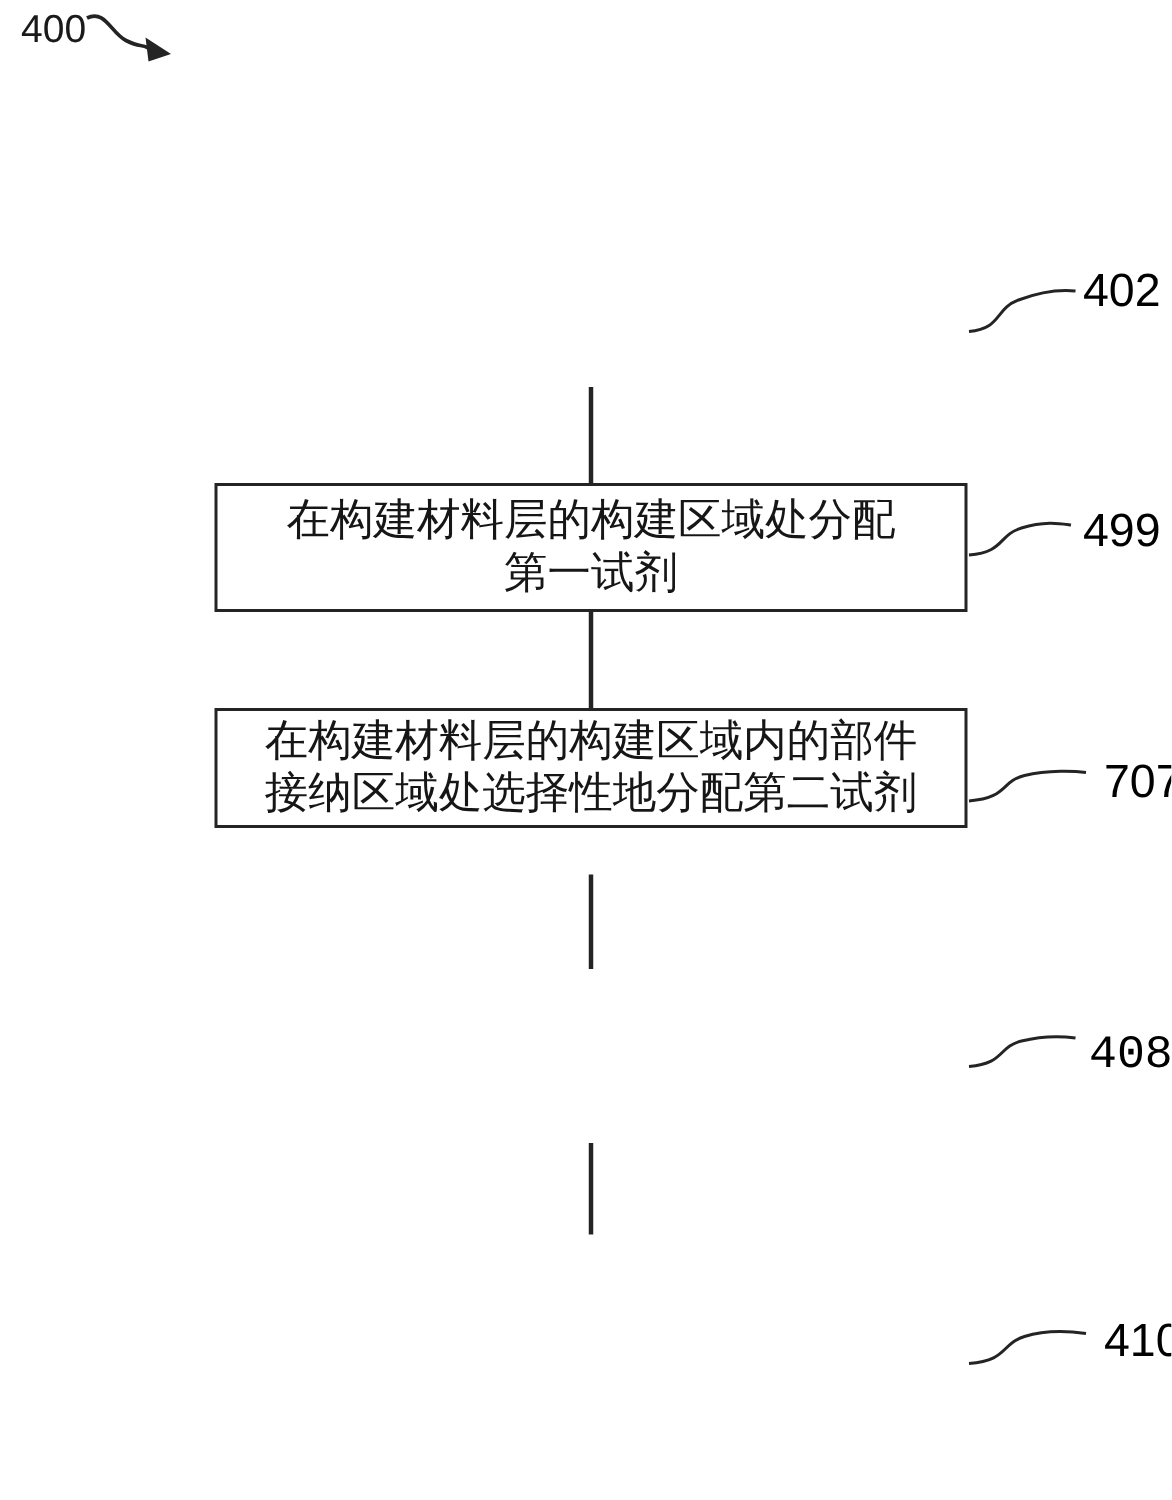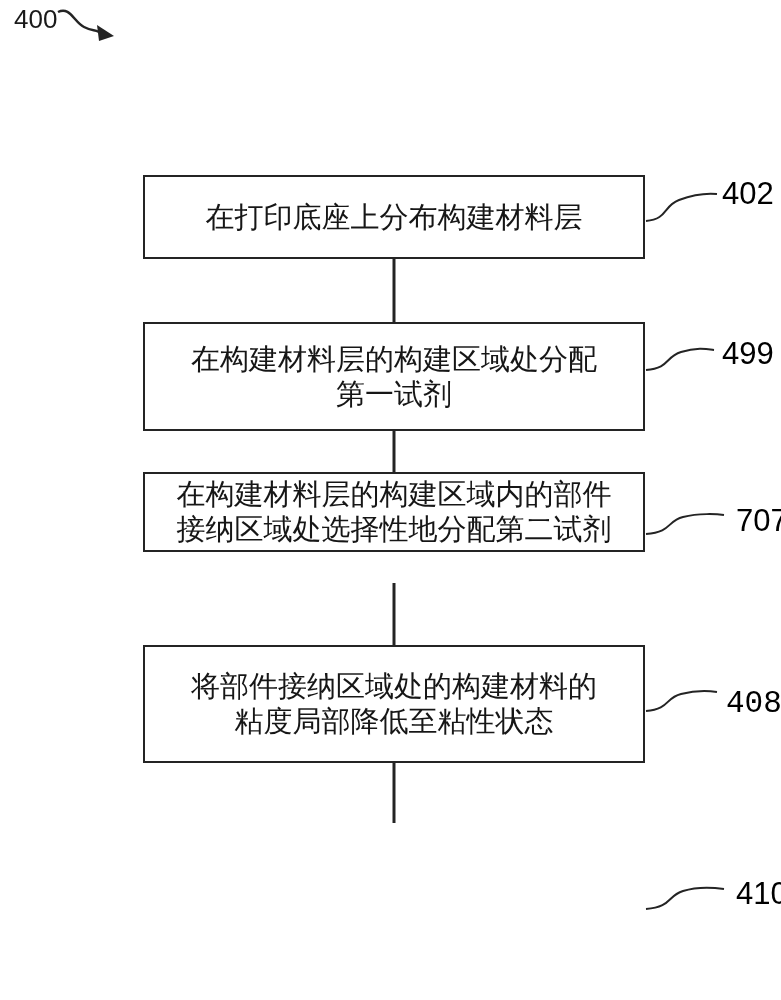--- a/index.html
+++ b/index.html
@@ -37,21 +37,21 @@
   }
   .flow-box .box-text {
     display: block;
     white-space: pre-line;
     text-align: center;
     font-size: 29px;
     line-height: 35px;
     color: #161616;
   }
   .box-402 { top: 175px; height: 84px; }
-  .box-404 { top: 322px; height: 109px; }
+  .box-404 { top: 322px; height: 86px; }
   .box-406 { top: 472px; height: 80px; }
   .box-408 { top: 645px; height: 118px; }
   .box-410 { top: 822px; height: 170px; }
   .ref-label {
     position: absolute;
     font-family: "Liberation Sans", "DejaVu Sans", sans-serif;
     font-size: 31px;
     color: #000000;
   }
   .ref-402 { left: 722px; top: 176px; }
@@ -87,38 +87,31 @@
     <line x1="394" y1="583" x2="394" y2="646" stroke="#242424" stroke-width="3"></line>
     <line x1="394" y1="762" x2="394" y2="823" stroke="#242424" stroke-width="3"></line>
 
     <path d="M646,221 C668,219 663,206 679,200 S707,193 717,194" fill="none" stroke="#242424" stroke-width="2"></path>
     <path d="M646,370 C670,368 665,357 681,352 S707,349 714,350" fill="none" stroke="#242424" stroke-width="2"></path>
     <path d="M646,534 C672,532 667,521 683,517 S717,514 724,515" fill="none" stroke="#242424" stroke-width="2"></path>
     <path d="M646,711 C670,709 665,698 681,694 S710,691 717,692" fill="none" stroke="#242424" stroke-width="2"></path>
     <path d="M646,909 C672,907 667,896 683,891 S717,888 724,889" fill="none" stroke="#242424" stroke-width="2"></path>
   </svg>
 
-  <div class="flow-box box-402">
-    <span class="box-text">在打印底座上分布构建材料层</span>
-  </div>
 
   <div class="flow-box box-404">
     <span class="box-text">在构建材料层的构建区域处分配
 第一试剂</span>
   </div>
 
   <div class="flow-box box-406">
     <span class="box-text">在构建材料层的构建区域内的部件
 接纳区域处选择性地分配第二试剂</span>
   </div>
 
-  <div class="flow-box box-408">
-    <span class="box-text">将部件接纳区域处的构建材料的
-粘度局部降低至粘性状态</span>
-  </div>
 
 
   <div class="ref-label ref-402">402</div>
   <div class="ref-label ref-404">499</div>
   <div class="ref-label ref-406">707</div>
   <div class="ref-label ref-408">408</div>
   <div class="ref-label ref-410">410</div>
 
 </div>
 

